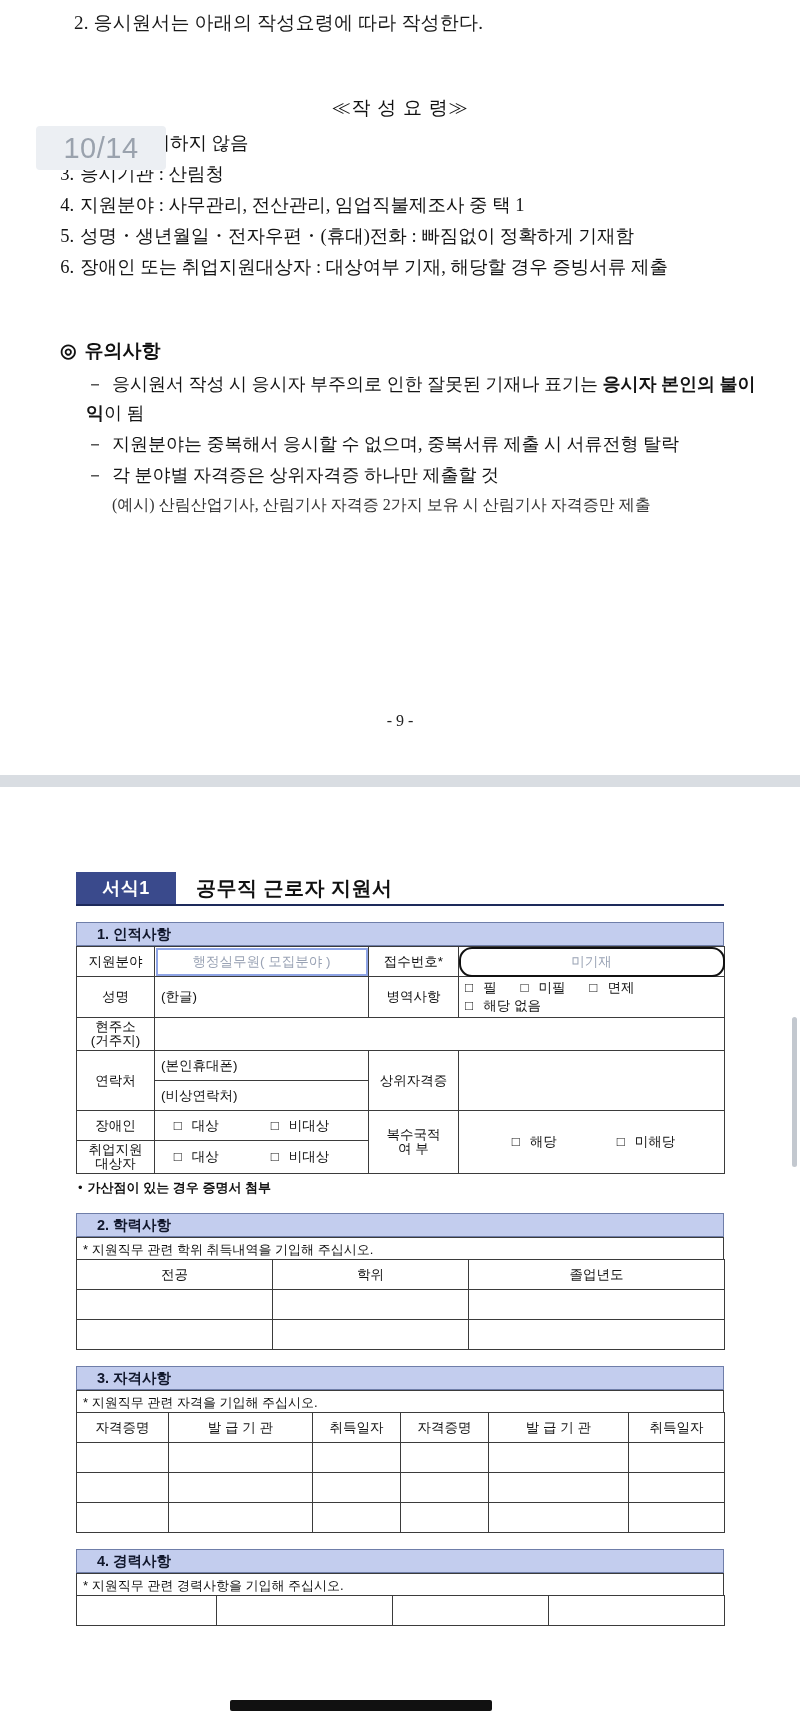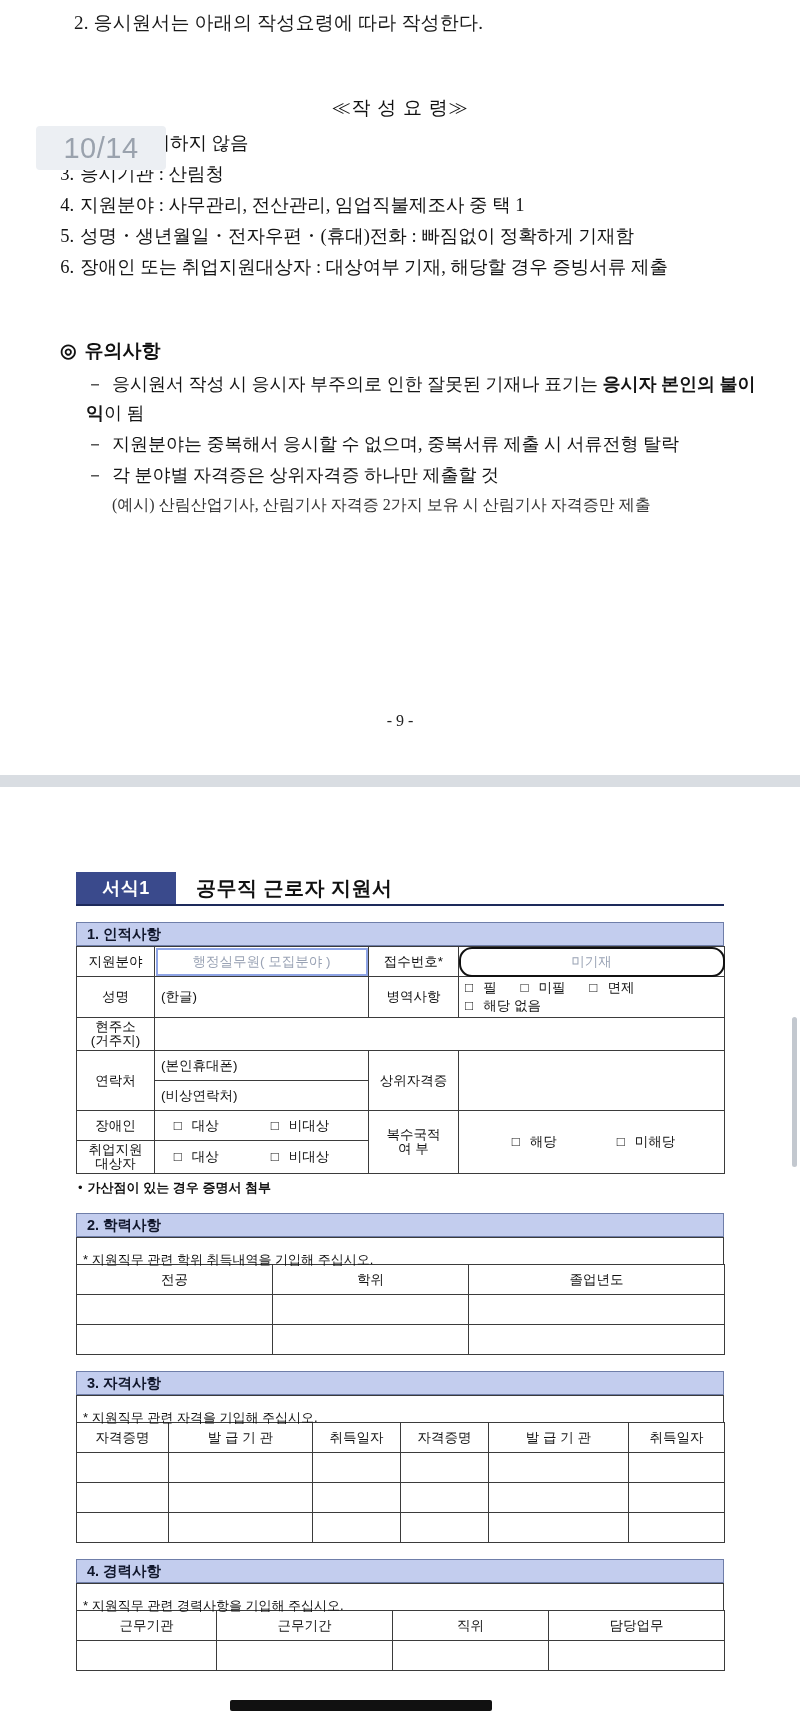--- a/index.html
+++ b/index.html
@@ -167,21 +167,21 @@
     letter-spacing: .5px;
   }
 
   .sec-bar {
     margin-top: 16px;
     height: 24px;
     background: #c3cdee;
     border: 1px solid #6f7ea9;
     display: flex;
     align-items: center;
-    padding-left: 10px;
+    padding-left: 20px;
     font-size: 14.5px;
     font-weight: bold;
     color: #10162b;
   }
 
   table.grid {
     width: 100%;
     border-collapse: collapse;
     table-layout: fixed;
   }
@@ -215,21 +215,21 @@
     font-size: 13px;
     margin: 5px 0 0 2px;
     color: #111;
   }
   .note .bullet { margin-right: 5px; }
   .subnote {
     font-size: 13px;
     color: #111;
     border: 1px solid #3b3b3b;
     border-bottom: none;
-    padding: 13px 6px;
+    padding: 3px 6px;
     height: 22px;
     line-height: 17px;
   }
   .redact {
     position: absolute;
     left: 230px; top: 1700px;
     width: 262px; height: 11px;
     background: #111;
     border-radius: 2px;
   }
@@ -426,26 +426,20 @@
       <div class="subnote">* 지원직무 관련 경력사항을 기입해 주십시오.</div>
       <table class="grid">
         <colgroup>
             <col style="width:140px">
             <col style="width:176px">
             <col style="width:156px">
             <col style="width:176px">
           </colgroup>
         <tbody>
           <tr>
-            <td class="center">근무기관</td>
-            <td class="center">근무기간</td>
-            <td class="center">직위</td>
-            <td class="center">담당업무</td>
-          </tr>
-          <tr>
               <td></td>
               <td></td>
               <td></td>
               <td></td>
             </tr>
         </tbody>
       </table>
 
     </div>
   </div>

